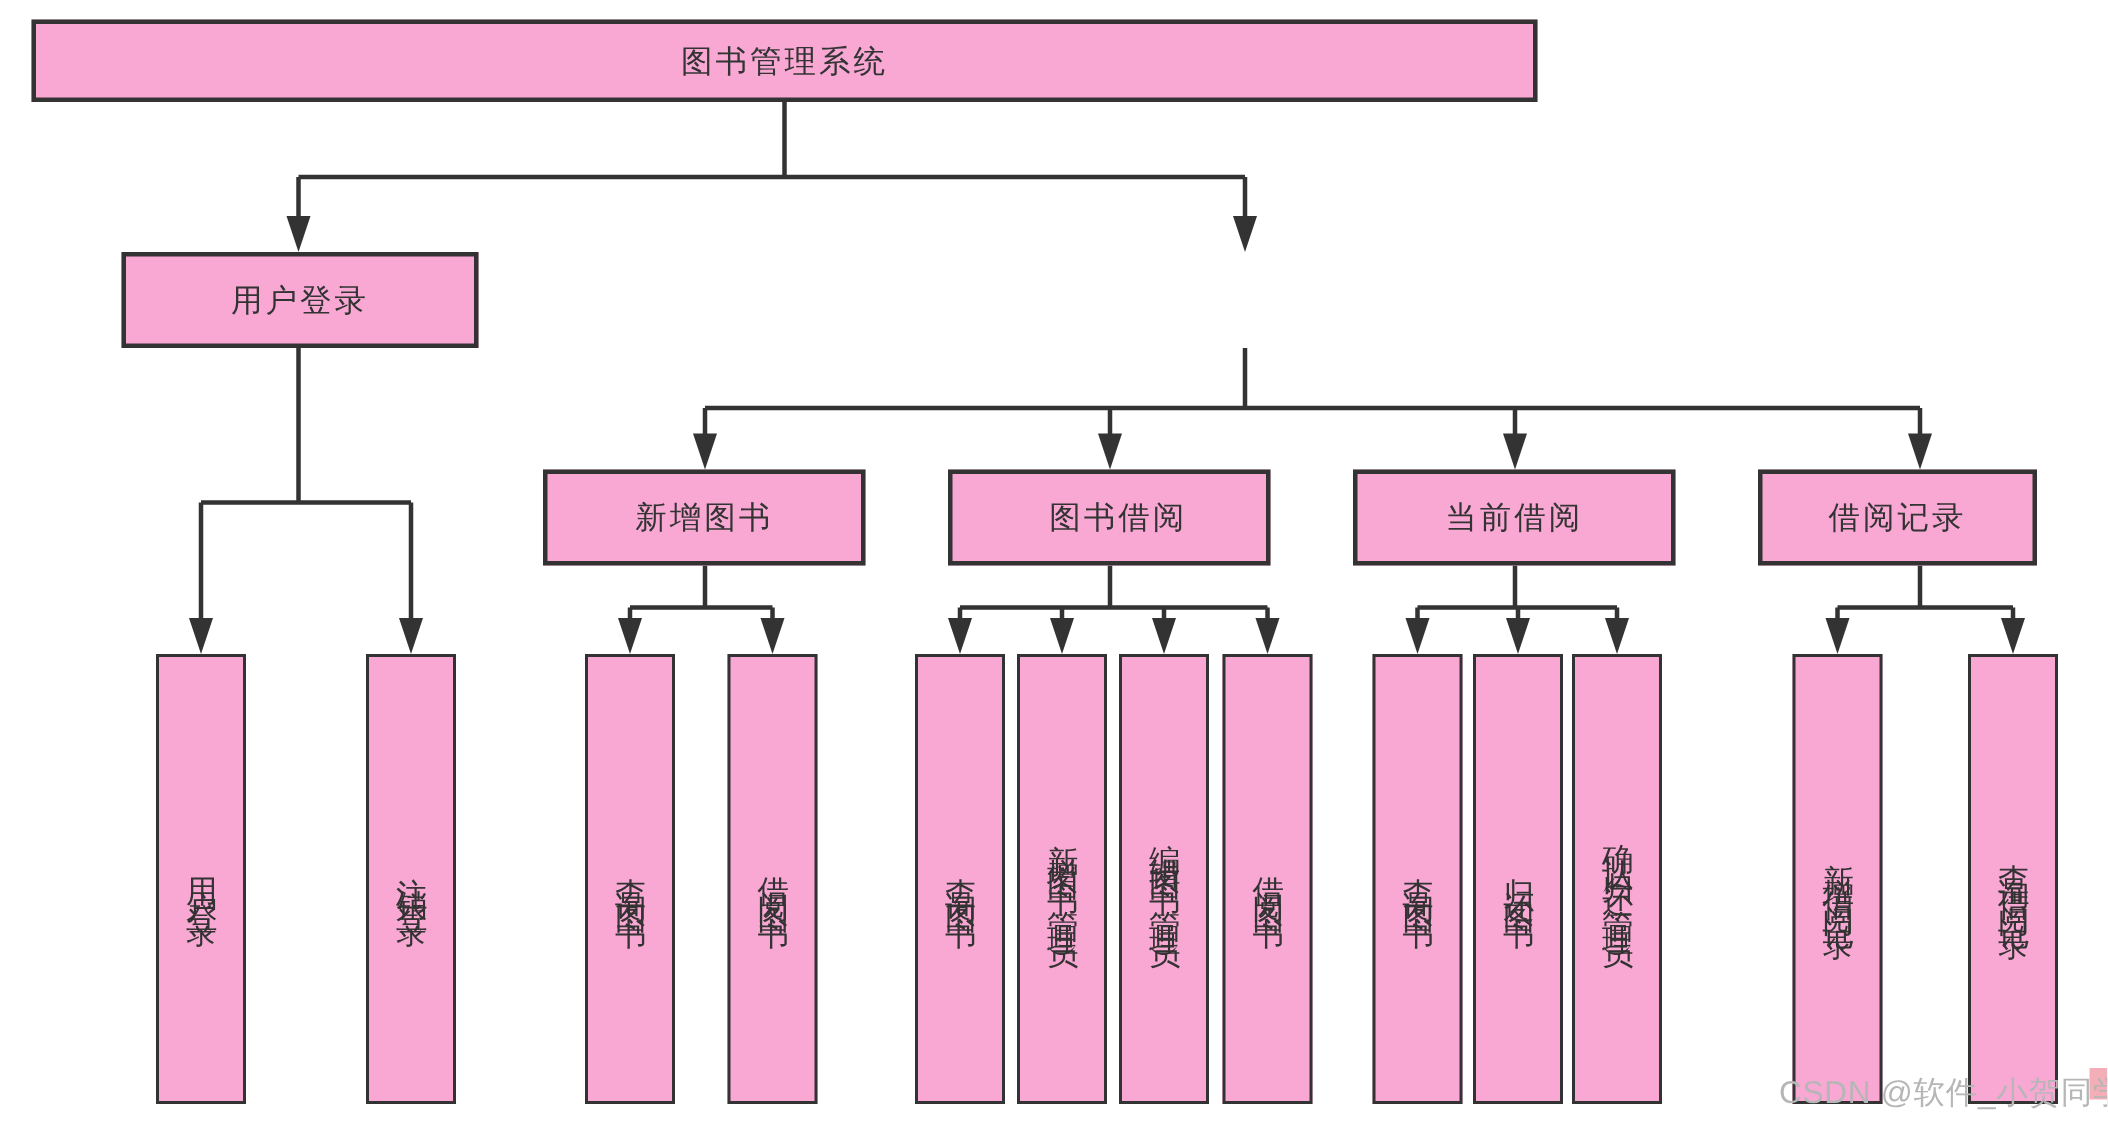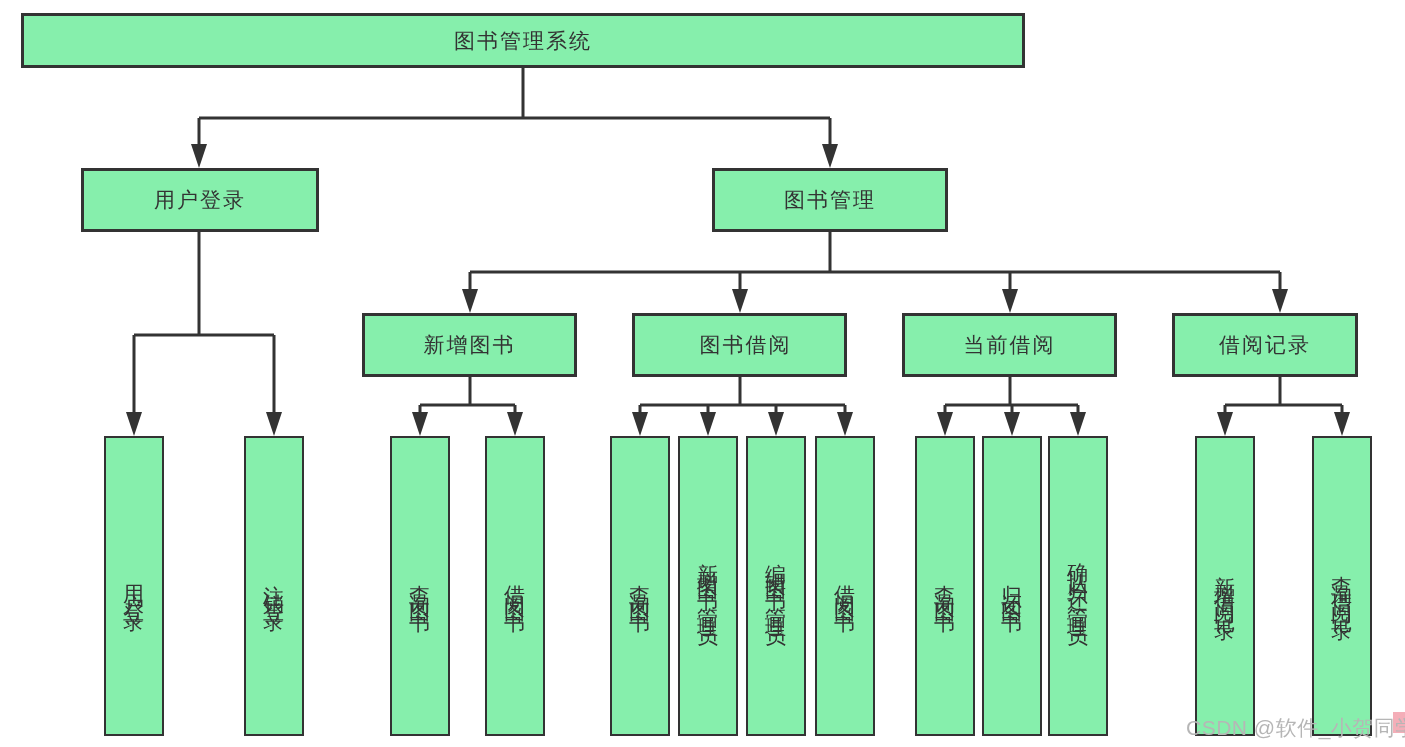--- a/index.html
+++ b/index.html
@@ -27,21 +27,21 @@
     stroke-width: 3;
     fill: none;
   }
   #connectors polygon {
     fill: #333333;
     stroke: none;
   }
   .box {
     position: absolute;
     box-sizing: border-box;
-    background: #86efac;
+    background: #f9a8d4;
     border: 3px solid #333333;
     color: #333333;
     display: flex;
     align-items: center;
     justify-content: center;
   }
   .box.h {
     font-size: 21px;
     letter-spacing: 2px;
     white-space: nowrap;
@@ -126,23 +126,20 @@
     </g>
   </svg>
 
   <div class="box h" style="left:21px; top:13px; width:1004px; height:55px;">
     <span>图书管理系统</span>
   </div>
 
   <div class="box h" style="left:81px; top:168px; width:238px; height:64px;">
     <span>用户登录</span>
   </div>
-  <div class="box h" style="left:712px; top:168px; width:236px; height:64px;">
-    <span>图书管理</span>
-  </div>
 
   <div class="box h" style="left:362px; top:313px; width:215px; height:64px;">
     <span>新增图书</span>
   </div>
   <div class="box h" style="left:632px; top:313px; width:215px; height:64px;padding-left:12px;">
     <span>图书借阅</span>
   </div>
   <div class="box h" style="left:902px; top:313px; width:215px; height:64px;">
     <span>当前借阅</span>
   </div>

